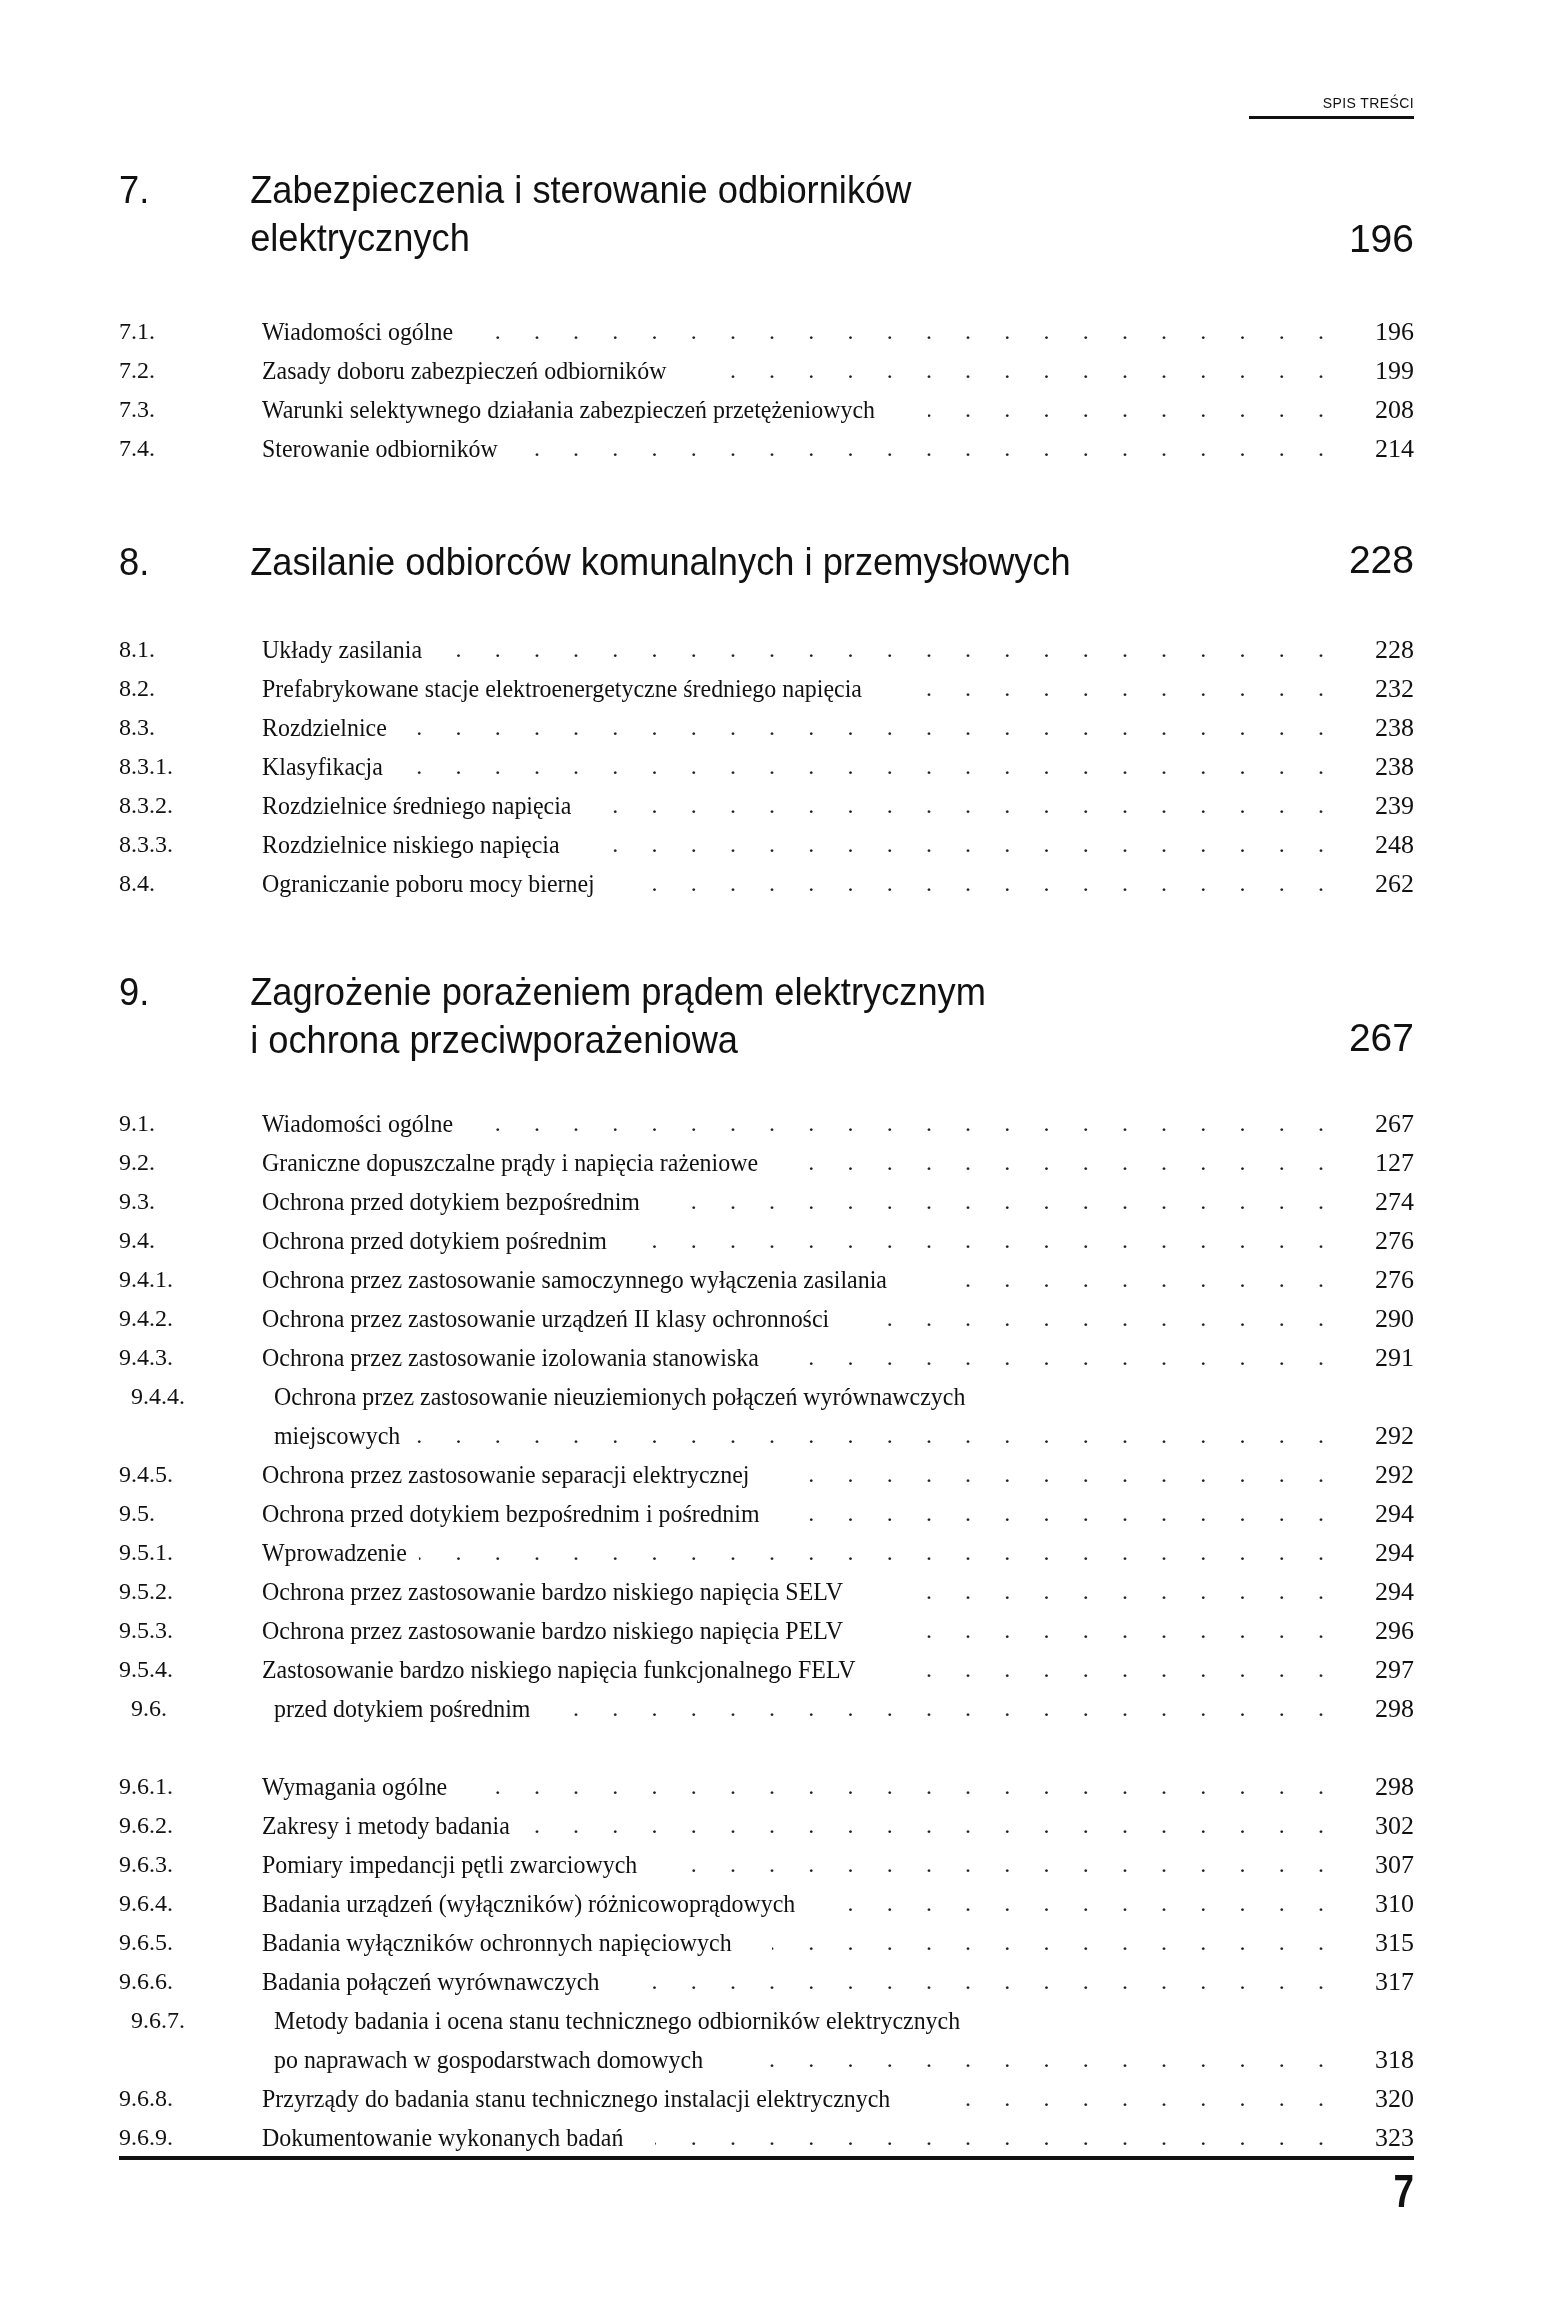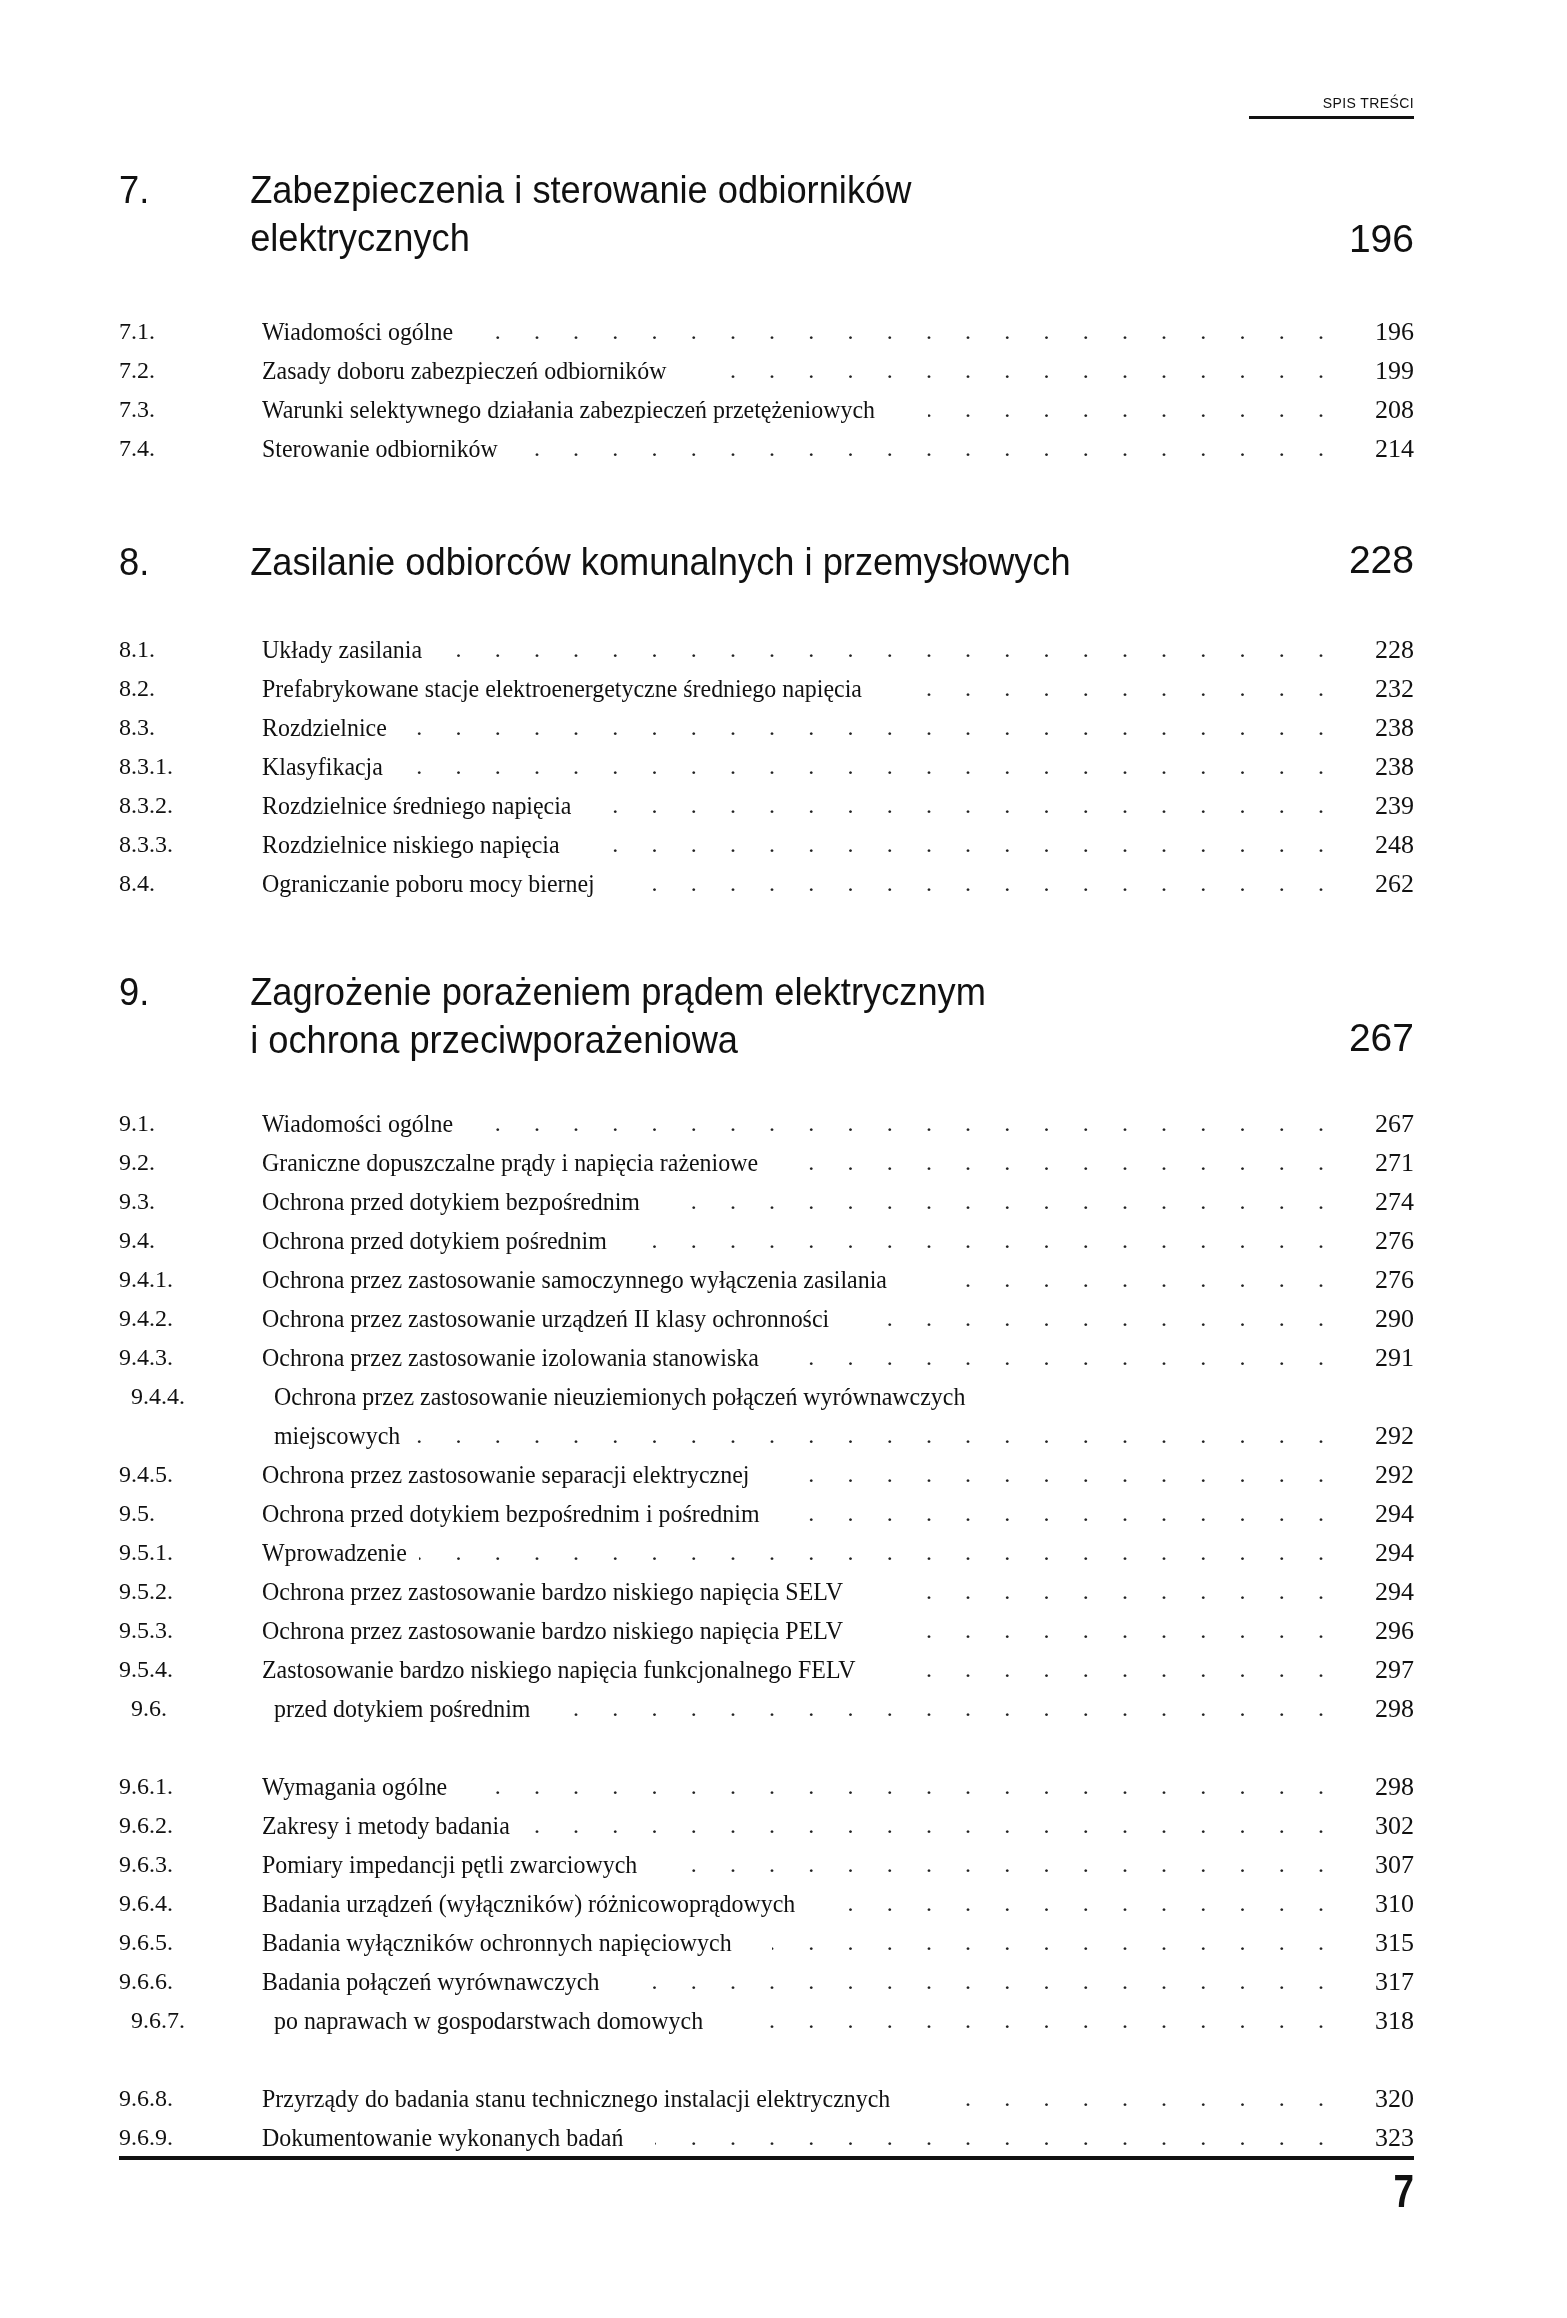--- a/index.html
+++ b/index.html
@@ -301,21 +301,21 @@
               <span class="entry-page">267</span>
             </div>
           </div>
       </div>
       <div class="entry">
         <span class="entry-num">9.2.</span>
         <div class="entry-body">
             <div class="entry-line">
               <span class="entry-text">Graniczne dopuszczalne prądy i napięcia rażeniowe</span>
               <span class="leader">. . . . . . . . . . . . . . . . . . . . . . . . . . . . . . . . . . . . . . . . . . . .</span>
-              <span class="entry-page">271</span>
+              <span class="entry-page">127</span>
             </div>
           </div>
       </div>
       <div class="entry">
         <span class="entry-num">9.3.</span>
         <div class="entry-body">
             <div class="entry-line">
               <span class="entry-text">Ochrona przed dotykiem bezpośrednim</span>
               <span class="leader">. . . . . . . . . . . . . . . . . . . . . . . . . . . . . . . . . . . . . . . . . . . .</span>
               <span class="entry-page">274</span>
@@ -502,20 +502,23 @@
               <span class="entry-text">Badania połączeń wyrównawczych</span>
               <span class="leader">. . . . . . . . . . . . . . . . . . . . . . . . . . . . . . . . . . . . . . . . . . . .</span>
               <span class="entry-page">317</span>
             </div>
           </div>
       </div>
       <div class="entry two-line">
         <span class="entry-num">9.6.7.</span>
         <div class="entry-body">
           <div class="entry-line">
+              <span class="entry-text">Metody badania i ocena stanu technicznego odbiorników elektrycznych</span>
+            </div>
+          <div class="entry-line">
               <span class="entry-text">po naprawach w gospodarstwach domowych</span>
               <span class="leader">. . . . . . . . . . . . . . . . . . . . . . . . . . . . . . . . . . . . . . . . . . . .</span>
               <span class="entry-page">318</span>
             </div>
         </div>
       </div>
       <div class="entry">
         <span class="entry-num">9.6.8.</span>
         <div class="entry-body">
             <div class="entry-line">

